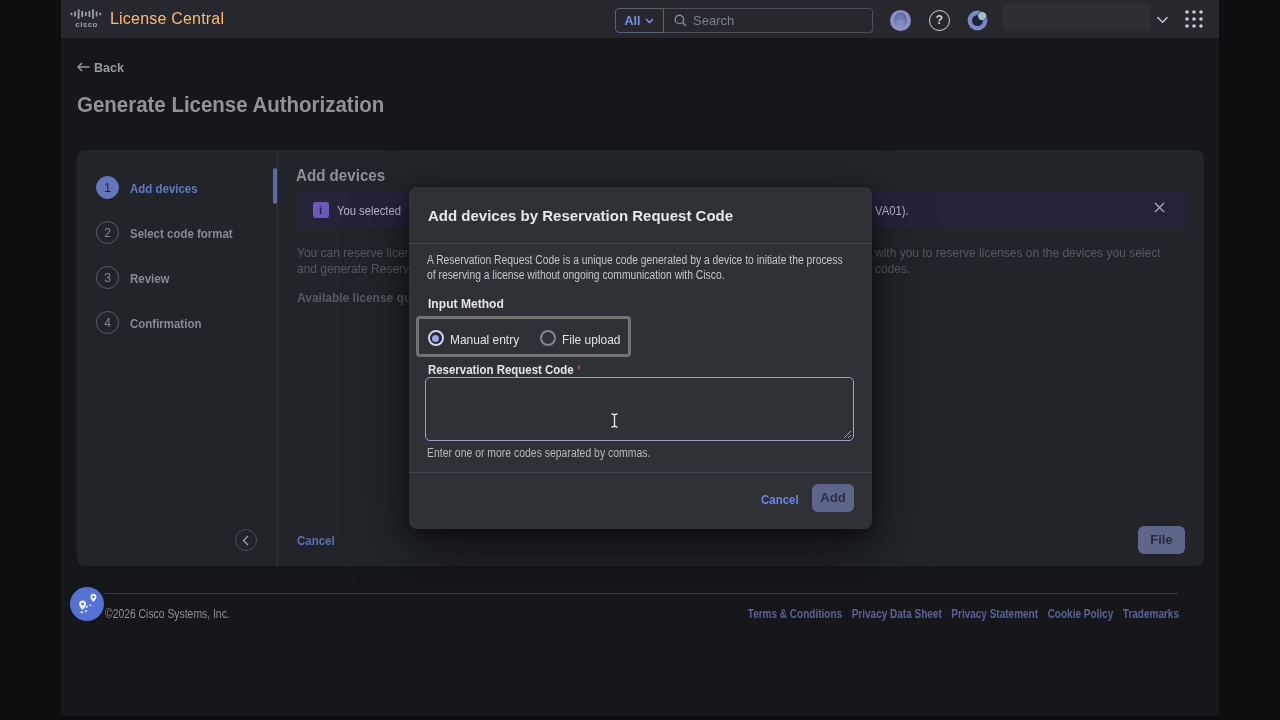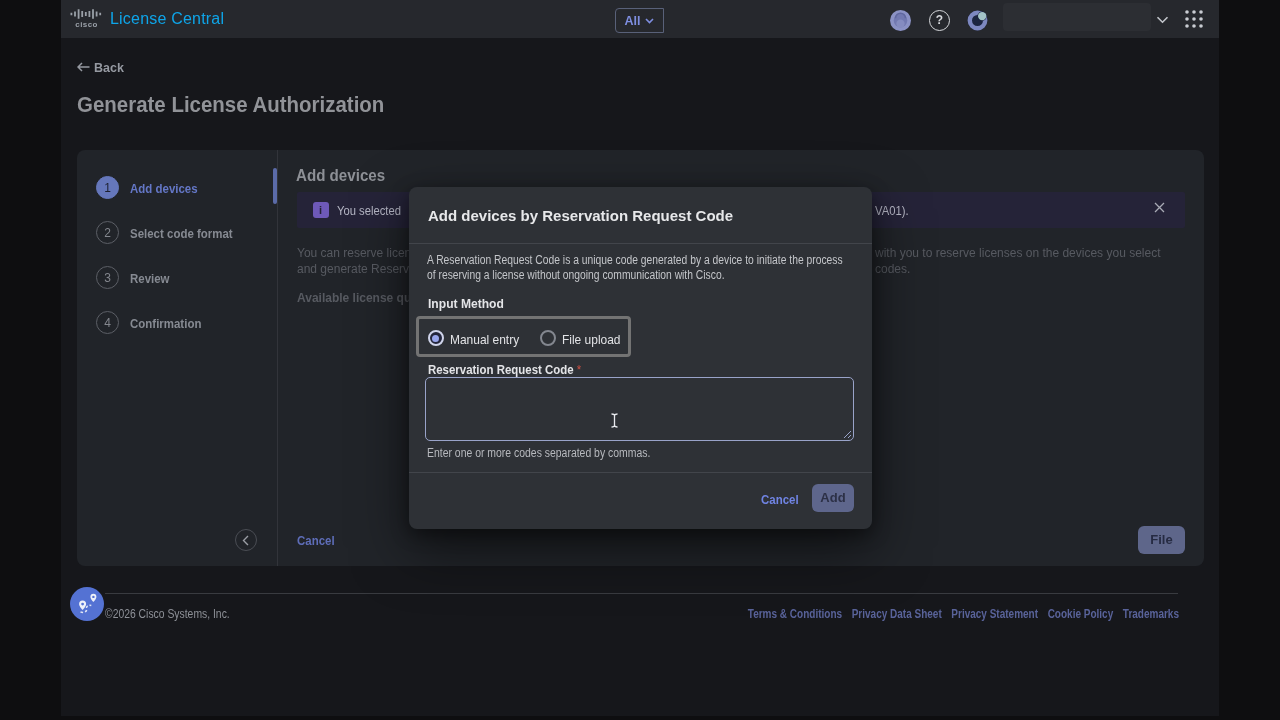--- a/index.html
+++ b/index.html
@@ -1,21 +1,21 @@
 <!DOCTYPE html>
 <html><head>
 <meta charset="utf-8">
 <style>
   * { margin:0; padding:0; box-sizing:border-box; }
   html,body { width:1280px; height:720px; overflow:hidden; background:#0e0e10; font-family:"Liberation Sans", sans-serif; }
   .abs { position:absolute; }
   #app { position:absolute; left:61px; top:0; width:1158px; height:716px; background:#16171b; }
   
   #hdr { position:absolute; left:0; top:0; width:1158px; height:38px; background:#26282d; }
-  #brand { position:absolute; left:49px; top:0; height:38px; line-height:38px; color:#0ea5e9; font-size:16px; letter-spacing:.2px; }
+  #brand { position:absolute; left:49px; top:0; height:38px; line-height:38px; color:#fdba74; font-size:16px; letter-spacing:.2px; }
   #allbox { position:absolute; left:554px; top:8px; width:49px; height:25px; border:1px solid #596179; border-radius:4px 0 0 4px; color:#7e8ee0; font-size:12.5px; font-weight:bold; display:flex; align-items:center; justify-content:center; gap:5px; }
   #searchbox { position:absolute; left:603px; top:8px; width:209px; height:25px; border:1px solid #4a4f5a; border-left:none; border-radius:0 4px 4px 0; color:#78808b; font-size:13px; display:flex; align-items:center; }
   
   #back { position:absolute; left:16px; top:61px; color:#9599a1; font-size:12.5px; font-weight:bold; }
   #h1 { position:absolute; left:16px; top:92px; color:#919398; font-size:22px; font-weight:bold; transform:scaleX(.93); transform-origin:0 0; white-space:nowrap; }
   
   #card { position:absolute; left:16px; top:150px; width:1127px; height:416px; background:#212429; border-radius:8px; }
   #vdiv { position:absolute; left:200px; top:0; width:1px; height:416px; background:#32343a; }
   .step { position:absolute; left:19px; width:180px; height:24px; }
   .stepc { position:absolute; left:0; top:0; width:23px; height:23px; border-radius:50%; border:1px solid #5c5f66; color:#84878e; font-size:12px; display:flex; align-items:center; justify-content:center; }
@@ -70,20 +70,24 @@
         <rect x="18.5" y="3.00" width="1.8" height="6"></rect>
         <rect x="22.1" y="1.25" width="1.8" height="9.5"></rect>
         <rect x="25.7" y="3.50" width="1.8" height="5"></rect>
         <rect x="29.3" y="4.75" width="1.8" height="2.5"></rect>
         <text x="16.6" y="19.2" text-anchor="middle" font-size="8" font-weight="bold" letter-spacing=".4" fill="#9aa0a8" font-family="Liberation Sans">cisco</text>
       </svg>
     <div id="brand">License Central</div>
     <div id="allbox">All <svg width="9" height="6" viewBox="0 0 9 6" fill="none" stroke="#7e8ee0" stroke-width="1.6">
           <path d="M1 1 L4.5 4.5 L8 1"></path>
         </svg></div>
+    <div id="searchbox"><svg style="margin:0 6px 0 10px" width="13" height="13" viewBox="0 0 13 13" fill="none" stroke="#858b95" stroke-width="1.4">
+          <circle cx="5.4" cy="5.4" r="4.2"></circle>
+          <path d="M8.6 8.6 L12 12"></path>
+        </svg>Search</div>
 
     <svg class="abs" style="left:829px;top:10px" width="21" height="21" viewBox="0 0 21 21">
       <circle cx="10.5" cy="10.5" r="10.5" fill="#8b92c5"></circle>
       <circle cx="10.5" cy="10.5" r="6.8" fill="#7279b1"></circle>
       <circle cx="10.5" cy="13.8" r="4.2" fill="#858cc0"></circle>
       <path d="M5.5 8.2 a5 5 0 0 1 10 0" fill="none" stroke="#60689f" stroke-width="1.6"></path>
     </svg>
 
     <div class="abs" style="left:868px;top:10px;width:21px;height:21px;border-radius:50%;border:1.8px solid #d6d8dc;color:#d6d8dc;font-size:12px;font-weight:bold;text-align:center;line-height:18px;">?</div>
 

